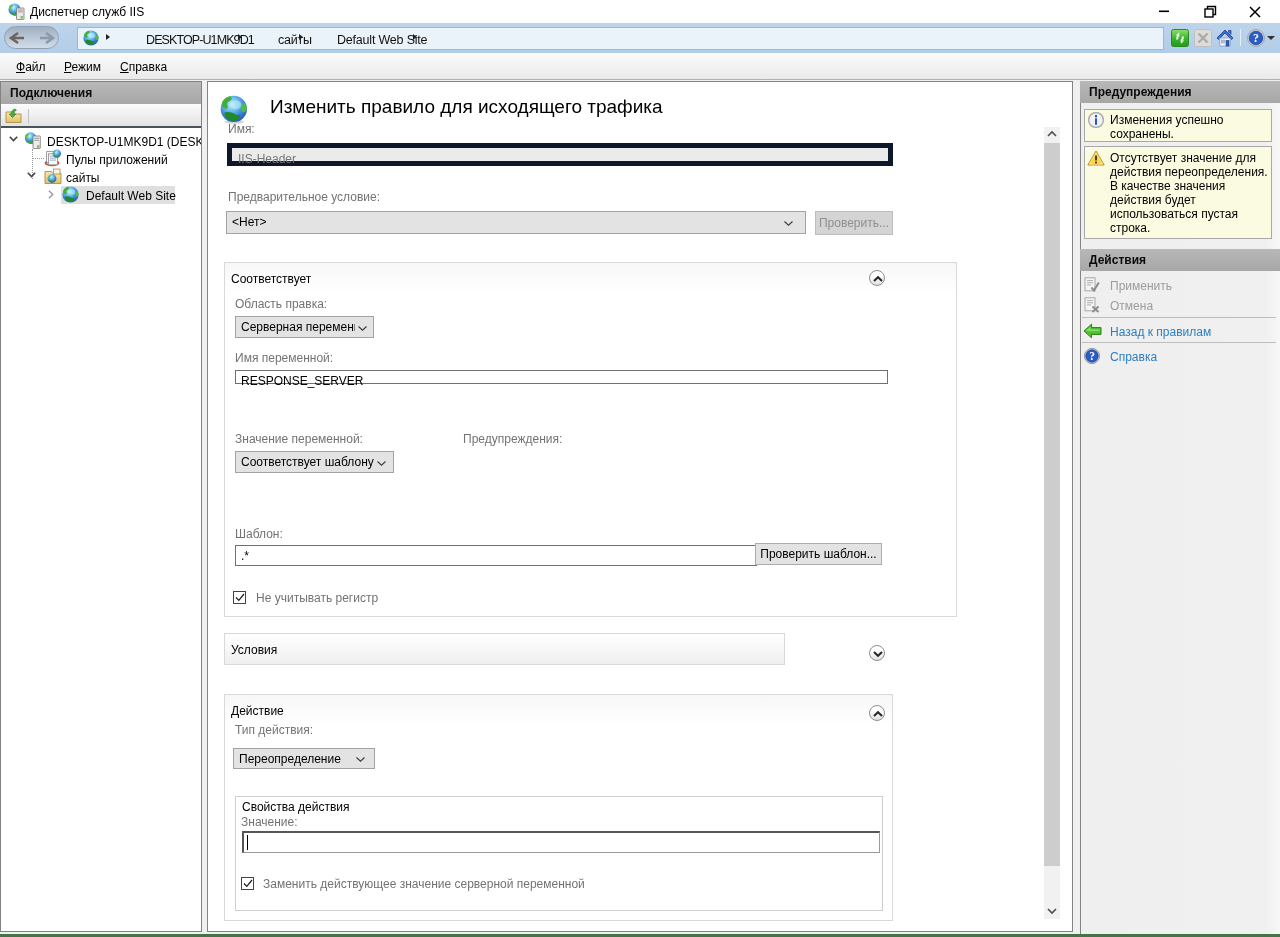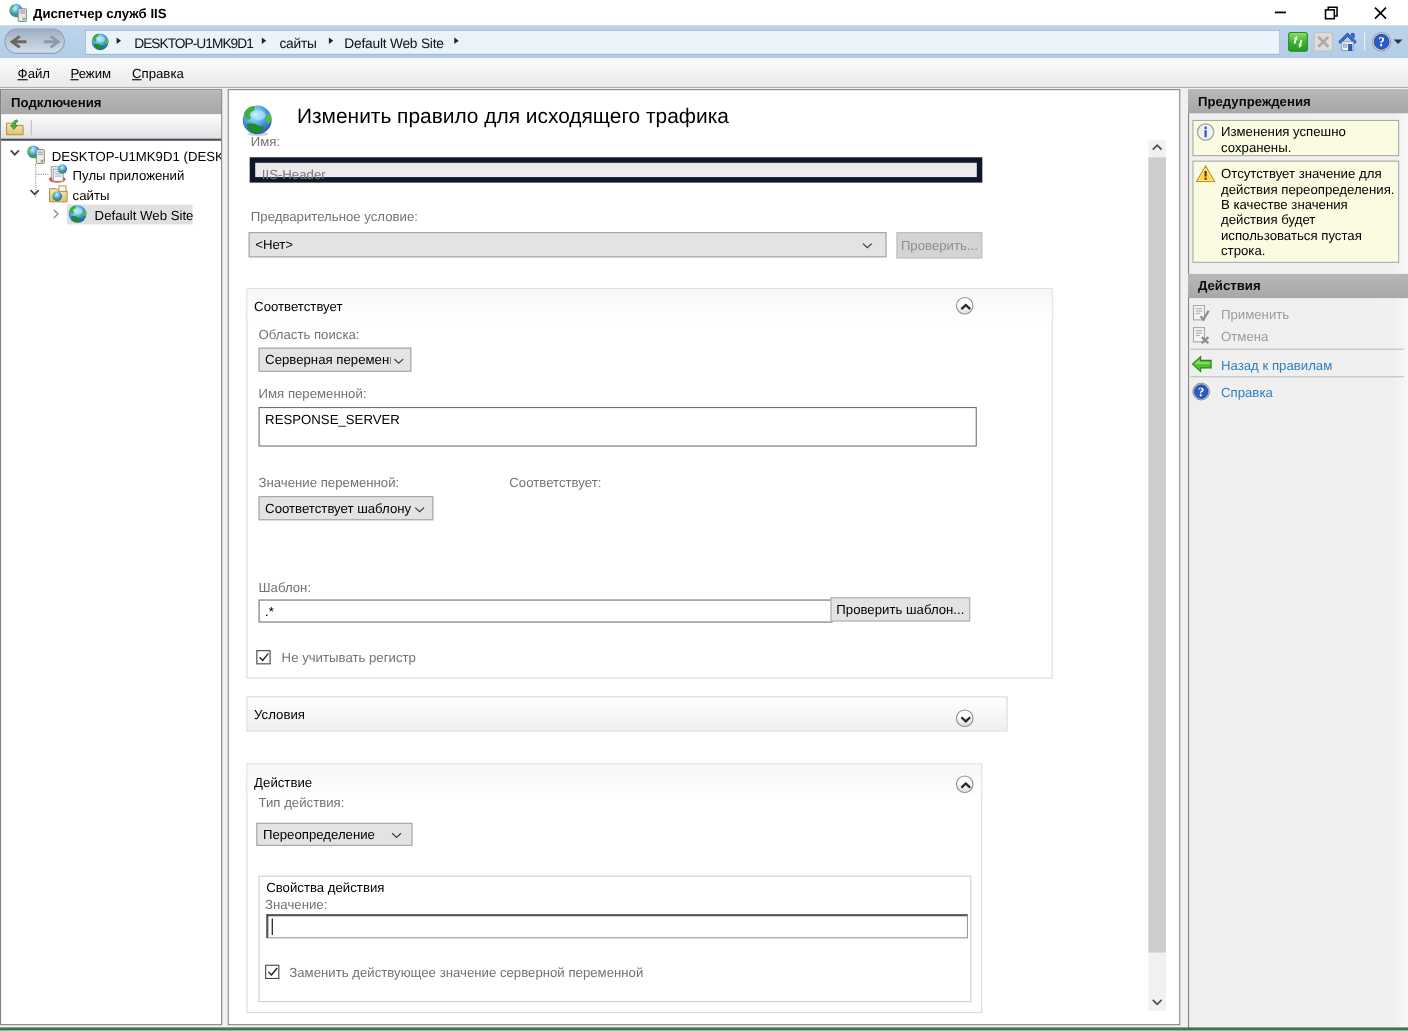--- a/index.html
+++ b/index.html
@@ -1,27 +1,27 @@
 <!DOCTYPE html>
 <html><head><meta charset="utf-8">
 <style>
   * { margin:0; padding:0; box-sizing:border-box; }
   html,body { width:1280px; height:937px; overflow:hidden; }
   body { font-family:"Liberation Sans", sans-serif; font-size:12px; color:#000; }
   #win { position:relative; width:1280px; height:937px; background:#f0f0f0; }
   .abs { position:absolute; }
   
   #titlebar { left:0; top:0; width:1280px; height:23px; background:#fff; }
-  #title-text { left:30px; top:5px; font-size:12px;font-weight:bold; }
+  #title-text { left:30px; top:5px; font-size:12px; }
   
   #navbar { left:0; top:23px; width:1280px; height:30px; background:linear-gradient(#bdd4eb,#b2cde8); }
   #pill { left:4px; top:26px; width:55px; height:23px; border-radius:12px;
           background:linear-gradient(#9dacbd,#bcc9d6 55%,#d3dfea); border:1px solid #8e9cae; opacity:.9; }
   #crumbbox { left:77px; top:27px; width:1087px; height:23px; background:#eaf2fa; border:1px solid #a3b7ca; }
-  .crumbtxt { top:3px; font-size:12.5px; color:#111; letter-spacing:-0.2px; }
+  .crumbtxt { top:3px; font-size:12.5px; color:#111; letter-spacing:-0.2px;margin-left:24px; }
   .csep { width:0; height:0; border-left:4.5px solid #222; border-top:3.5px solid transparent; border-bottom:3.5px solid transparent; top:8px; }
   
   #menubar { left:0; top:53px; width:1280px; height:27px; background:linear-gradient(#fbfbfb,#eaeaea); border-bottom:1px solid #abb1ba; }
   .menuitem { top:7px; font-size:12px; }
   .menuitem u { text-decoration:underline; }
   
   #leftpanel { left:0; top:81px; width:202px; height:851px; background:#fff; border:1px solid #828282; }
   .panelhdr { height:22px; background:linear-gradient(#b8b8b8,#a7a7a7); font-weight:bold; font-size:12px; }
   .panelhdr span { position:absolute; left:9px; top:4px; color:#0a0a0a; }
   #lefthdr { left:0; top:0; width:200px; }
@@ -233,54 +233,54 @@
 
   <div class="abs groupbox" style="left:224px;top:262px;width:733px;height:355px">
     <div class="grouphdr"></div>
     <div class="gtitle">Соответствует</div>
   </div>
   <div class="abs circbtn" style="left:869px;top:270px">
       <svg style="left:3px;top:4.5px" width="10" height="6" viewBox="0 0 10 6">
         <path d="M1 5 L5 1.2 L9 5" fill="none" stroke="#262626" stroke-width="2"></path>
       </svg>
     </div>
-  <div class="abs lbl" style="left:235px;top:297px">Область поиска:</div>
+  <div class="abs lbl" style="left:235px;top:297px">Область правка:</div>
   <div class="abs combo" style="left:235px;top:316px;width:139px;height:22px">
       <span class="ct" style="width:114px">Серверная переменн</span>
       <svg class="chev" style="right:6px;top:9px" viewBox="0 0 9 5">
         <path d="M0.5 0.5 L4.5 4.2 L8.5 0.5" fill="none" stroke="#3b3b3b" stroke-width="1.1"></path>
       </svg>
     </div>
   <div class="abs lbl" style="left:235px;top:351px">Имя переменной:</div>
-  <div class="abs inputbox" style="left:235px;top:370px;width:653px;height:36px">
+  <div class="abs inputbox" style="left:235px;top:370px;width:653px;height:14px">
       <span class="it">RESPONSE_SERVER</span>
     </div>
   <div class="abs lbl" style="left:235px;top:432px">Значение переменной:</div>
-  <div class="abs lbl" style="left:463px;top:432px">Соответствует:</div>
+  <div class="abs lbl" style="left:463px;top:432px">Предупреждения:</div>
   <div class="abs combo" style="left:235px;top:451px;width:159px;height:22px">
       <span class="ct">Соответствует шаблону</span>
       <svg class="chev" style="right:7px;top:9px" viewBox="0 0 9 5">
         <path d="M0.5 0.5 L4.5 4.2 L8.5 0.5" fill="none" stroke="#3b3b3b" stroke-width="1.1"></path>
       </svg>
     </div>
   <div class="abs lbl" style="left:235px;top:527px">Шаблон:</div>
   <div class="abs inputbox" style="left:235px;top:545px;width:522px;height:21px">
       <span class="it">.*</span>
     </div>
   <div class="abs" style="left:755px;top:543px;width:127px;height:22px;background:#e3e3e3;border:1px solid #acacac;text-align:center">
     <span style="position:relative;top:3px">Проверить шаблон...</span>
   </div>
   <div class="abs cb" style="left:233px;top:591px">
       <svg style="left:1px;top:1px" width="10" height="9" viewBox="0 0 10 9">
         <path d="M1 4.5 L3.8 7.4 L9 1" fill="none" stroke="#1c1c1c" stroke-width="1.2"></path>
       </svg>
     </div>
   <div class="abs lbl" style="left:256px;top:591px">Не учитывать регистр</div>
 
-  <div class="abs groupbox" style="left:224px;top:633px;width:692px;height:32px;background:linear-gradient(#ffffff,#efefef)">
+  <div class="abs groupbox" style="left:224px;top:633px;width:561px;height:32px;background:linear-gradient(#ffffff,#efefef)">
     <div class="gtitle">Условия</div>
   </div>
   <div class="abs circbtn" style="left:869px;top:645px">
       <svg style="left:3px;top:5px" width="10" height="6" viewBox="0 0 10 6">
         <path d="M1 1 L5 4.8 L9 1" fill="none" stroke="#262626" stroke-width="2"></path>
       </svg>
     </div>
 
   <div class="abs groupbox" style="left:224px;top:694px;width:669px;height:227px">
     <div class="grouphdr"></div>

